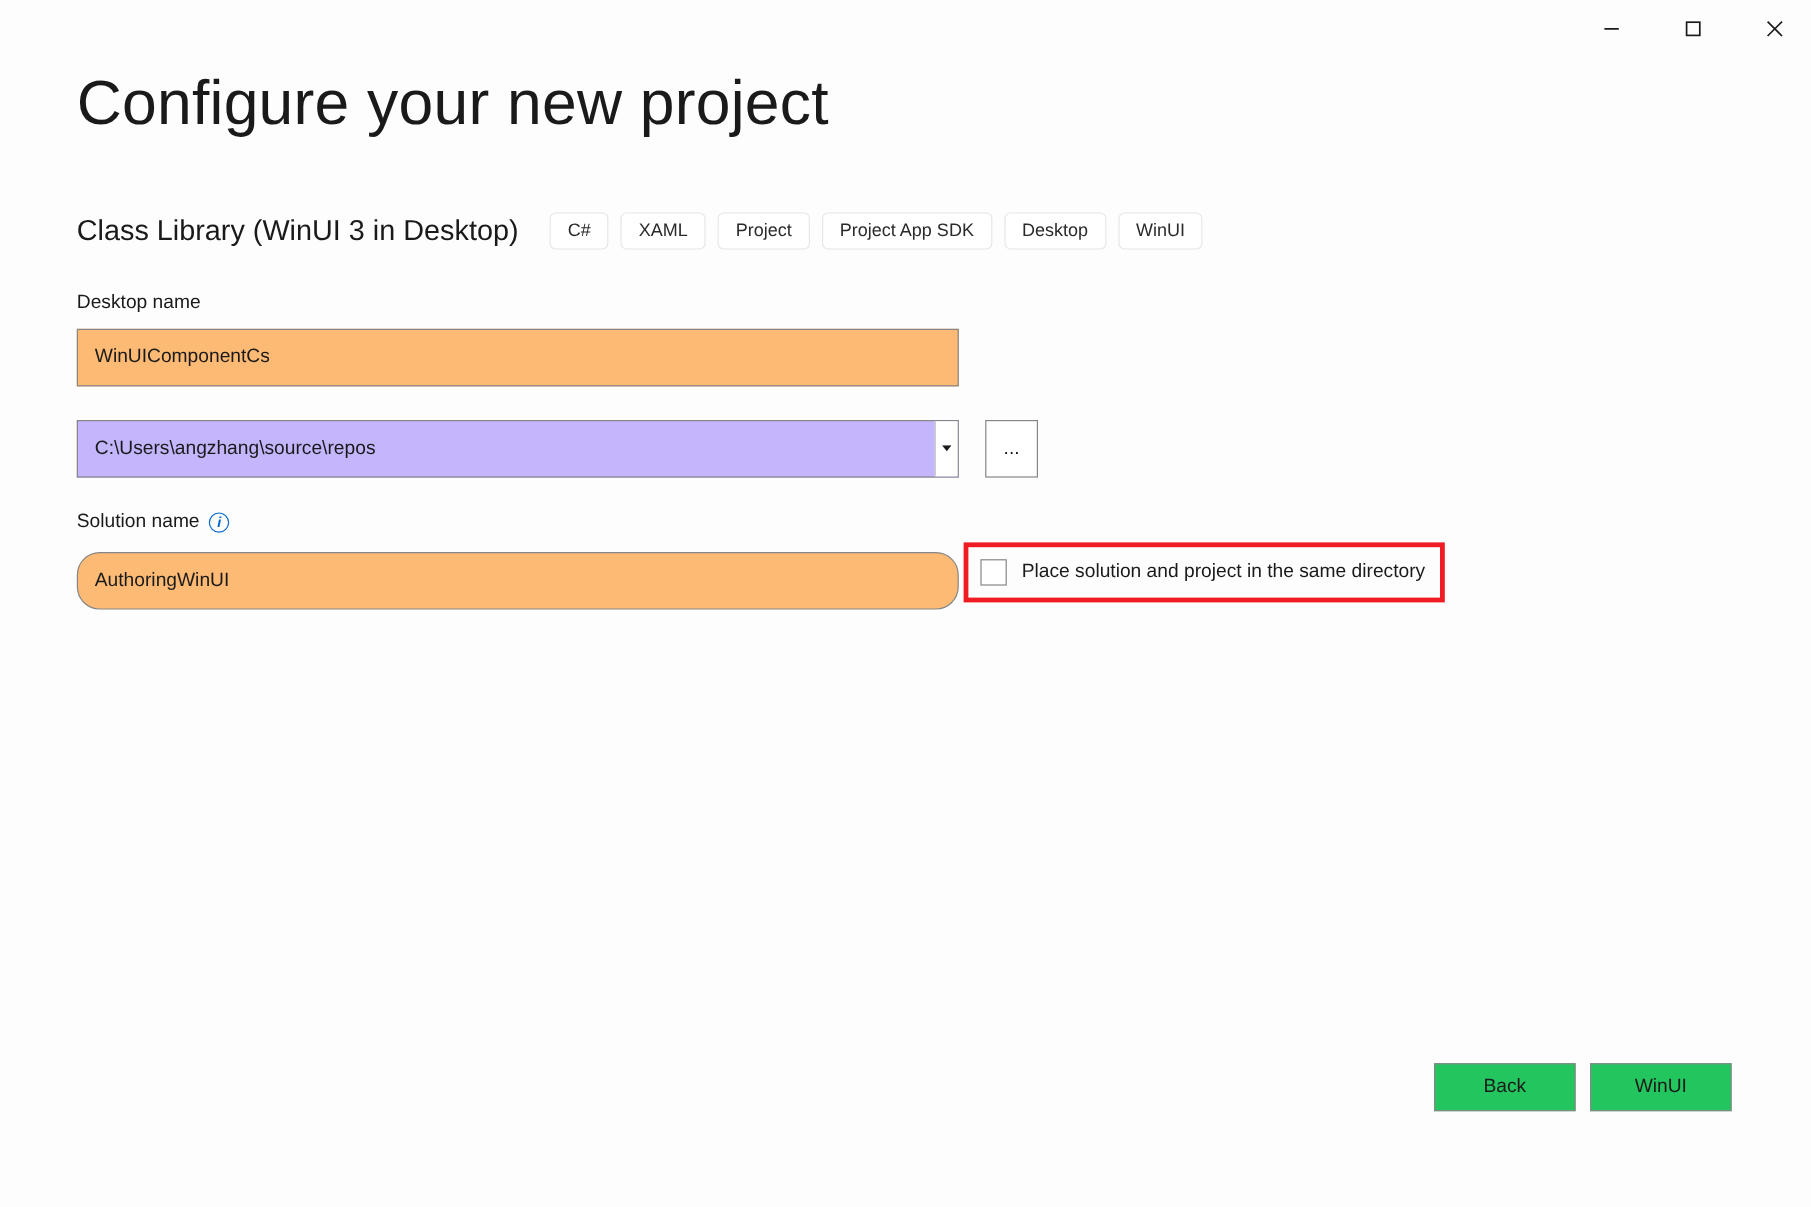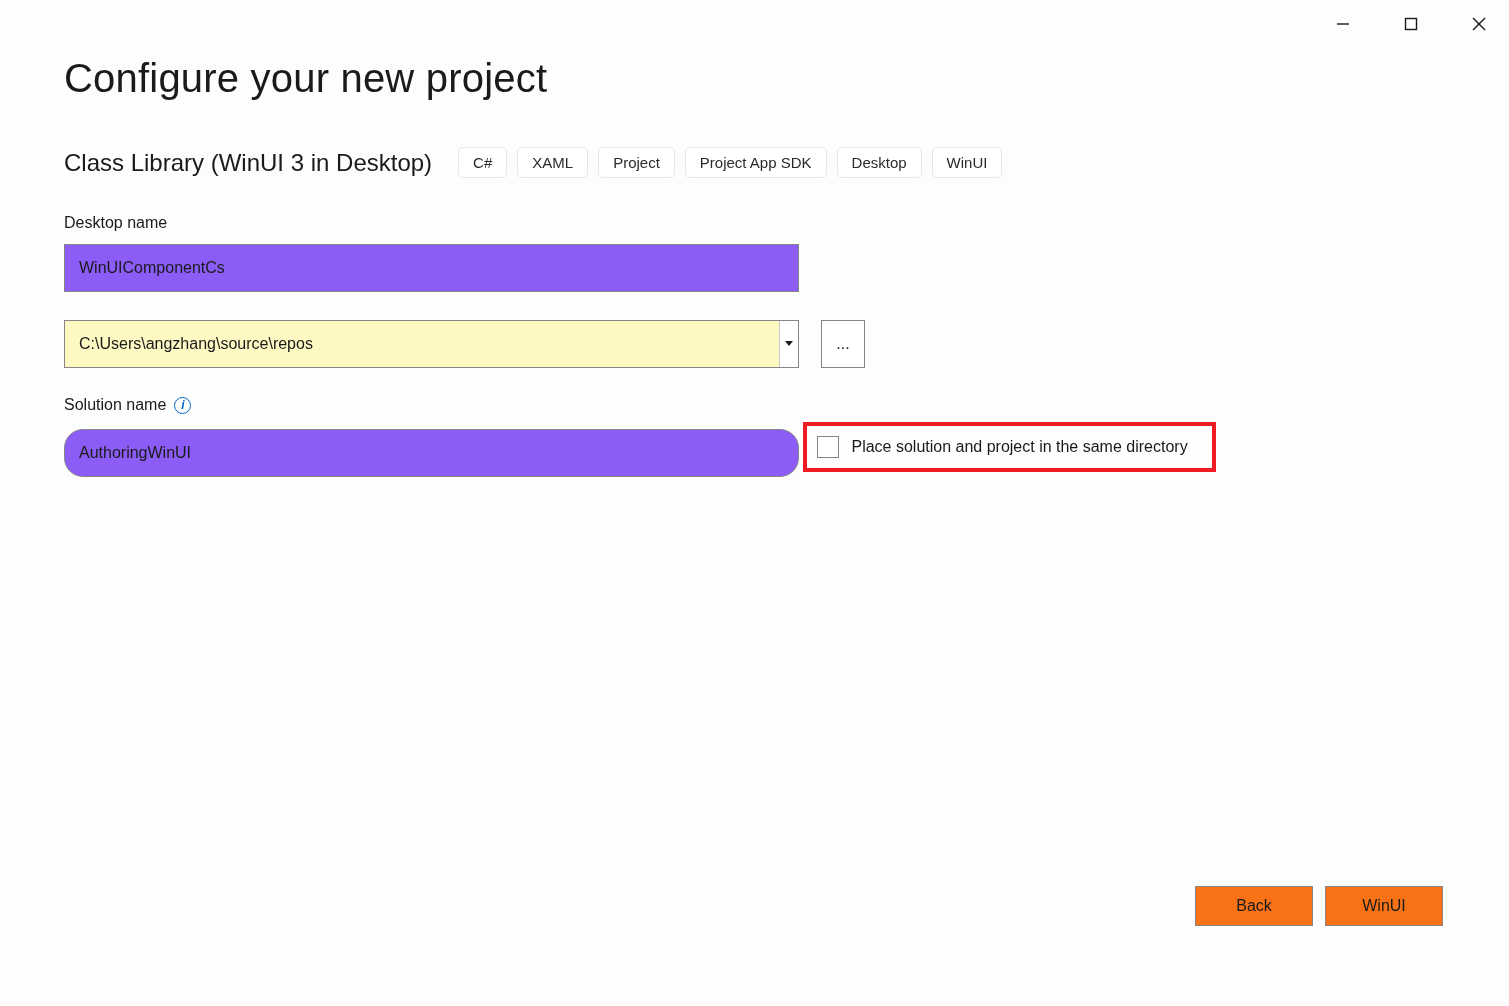--- a/index.html
+++ b/index.html
@@ -32,25 +32,25 @@
     .ctrl svg { display: block; }
 
     .content {
       position: absolute;
       left: 64px;
       top: 56px;
       right: 64px;
     }
 
     h1.title {
-      font-size: 40px;
+      font-size: 52px;
       font-weight: 500;
       color: #1a1a1a;
       letter-spacing: 0.2px;
-      margin-bottom: 46px;
+      margin-bottom: 61px;
     }
 
     .template-row {
       display: flex;
       align-items: center;
       gap: 26px;
       margin-bottom: 36px;
       flex-wrap: wrap;
     }
     .template-name {
@@ -74,39 +74,39 @@
       margin-bottom: 12px;
       display: flex;
       align-items: center;
       gap: 8px;
     }
 
     .text-input {
       width: 735px;
       height: 48px;
       border: 1px solid #868686;
-      background: #8b5cf6;
+      background: #fdba74;
       font-size: 16px;
       padding: 0 14px;
       color: #1a1a1a;
       outline: none;
       margin-bottom: 28px;
     }
 
     .loc-row {
       display: flex;
       align-items: center;
       gap: 22px;
       margin-bottom: 28px;
     }
     .combo {
       width: 735px;
       height: 48px;
       border: 1px solid #868686;
-      background: #fef9c3;
+      background: #c4b5fd;
       display: flex;
       align-items: center;
       position: relative;
     }
     .combo-text {
       flex: 1;
       font-size: 16px;
       padding: 0 14px;
       color: #1a1a1a;
     }
@@ -142,21 +142,21 @@
       font-weight: 700;
       display: inline-flex;
       align-items: center;
       justify-content: center;
       font-style: italic;
       line-height: 1;
     }
 
     .highlight-box {
       border: 4px solid #ef1c24;
-      padding: 10px 24px 10px 10px;
+      padding: 10px 12px 10px 10px;
       display: inline-flex;
       align-items: center;
       gap: 12px;
       margin-top: -4px;
     }
     .checkbox {
       width: 22px;
       height: 22px;
       border: 1px solid #868686;
       background: #fff;
@@ -171,21 +171,21 @@
       position: absolute;
       right: 66px;
       bottom: 80px;
       display: flex;
       gap: 12px;
     }
     .btn {
       width: 118px;
       height: 40px;
       border: 1px solid #868686;
-      background: #f97316;
+      background: #22c55e;
       font-size: 16px;
       color: #1a1a1a;
       cursor: pointer;
     }
   </style>
 </head>
 <body>
 
 <div class="window-controls">
   <div class="ctrl">

